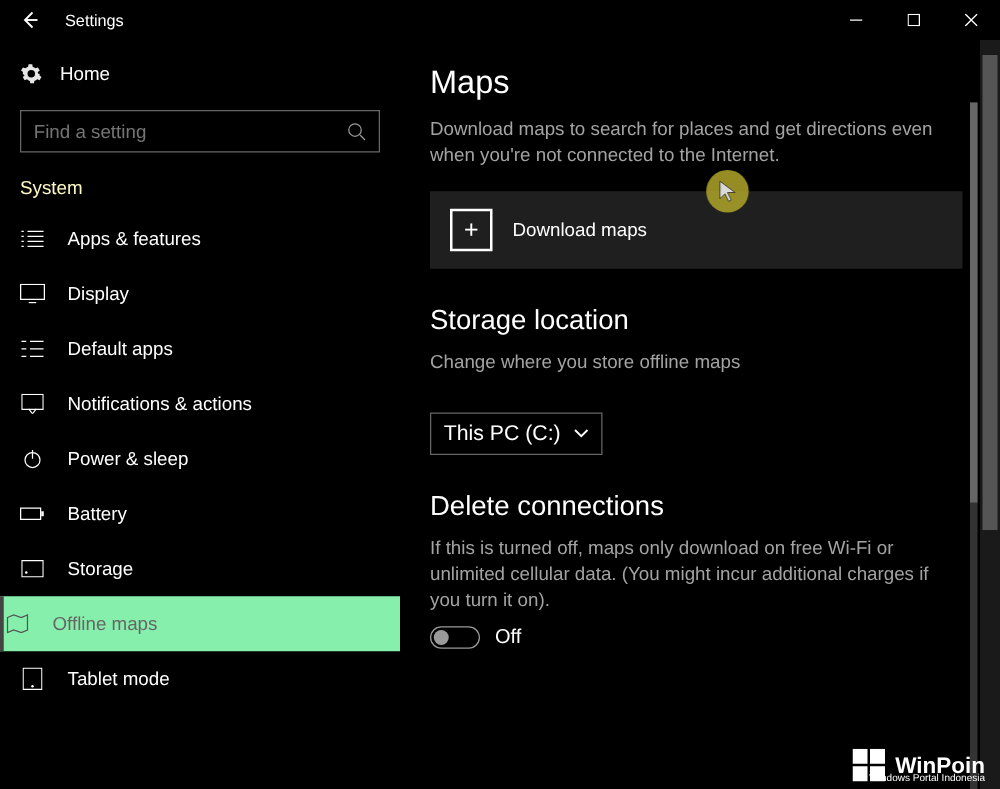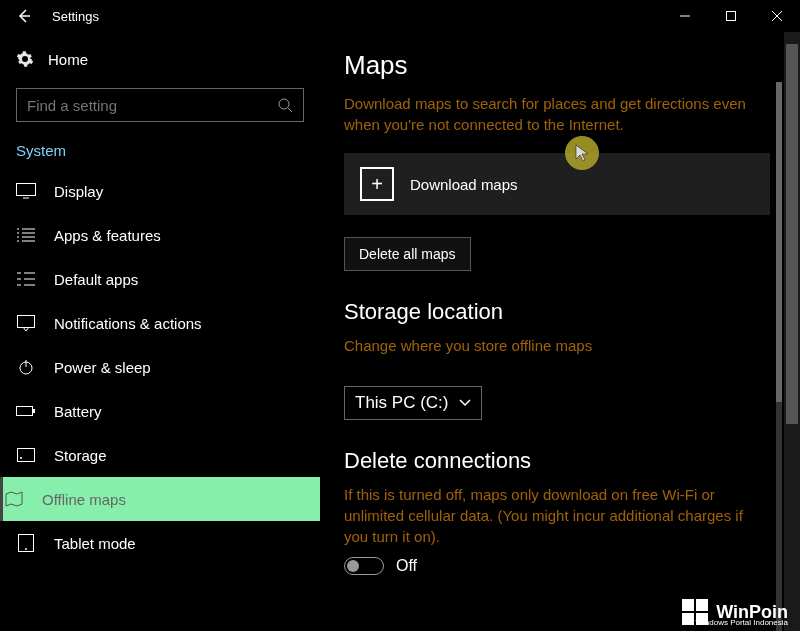--- a/index.html
+++ b/index.html
@@ -9,28 +9,28 @@
 .title { font-size: 13px; padding-left: 4px; color: #fff; }
 .win-controls { margin-left: auto; display: flex; }
 .win-btn { width: 46px; height: 32px; display: flex; align-items: center; justify-content: center; }
 .content-wrap { display: flex; height: calc(100% - 32px); }
 .sidebar { width: 320px; padding: 8px 0 0 0; overflow-y: auto; }
 .home-row { display: flex; align-items: center; padding: 10px 16px; gap: 14px; }
 .home-row svg { flex-shrink: 0; }
 .home-row span { font-size: 15px; }
 .search-box { margin: 10px 16px 14px 16px; border: 1px solid #666; height: 34px; display: flex; align-items: center; padding: 0 10px; }
 .search-box input { background: transparent; border: none; outline: none; color: #f97316; font-size: 15px; flex: 1; }
-.cat-label { color: #7dd3fc; font-size: 15px; padding: 6px 16px 10px 16px; }
+.cat-label { color: #fef9c3; font-size: 15px; padding: 6px 16px 10px 16px; }
 .nav-item { display: flex; align-items: center; padding: 12px 16px; gap: 18px; font-size: 15px; color: #fff; cursor: pointer; }
 .nav-item.selected { color: #666; border-left: 3px solid #444; padding-left: 1px; background: #86efac; }
 .nav-item .icon-slot { width: 20px; height: 20px; display: flex; align-items: center; justify-content: center; flex-shrink: 0; }
 .main { flex: 1; padding: 18px 30px 0 24px; overflow-y: auto; position: relative; }
 .main h1 { font-weight: 300; font-size: 26px; margin-bottom: 12px; }
 .main h2 { font-weight: 300; font-size: 22px; margin: 28px 0 10px 0; }
-.desc { font-size: 15px; color: #a16207; line-height: 1.4; margin-bottom: 18px; }
+.desc { font-size: 15px; color: #a3a3a3; line-height: 1.4; margin-bottom: 18px; }
 .dl-tile { background: #1f1f1f; padding: 14px 16px; display: flex; align-items: center; gap: 16px; margin-bottom: 22px; position: relative; }
 .dl-plus { width: 34px; height: 34px; border: 2px solid #fff; display: flex; align-items: center; justify-content: center; font-size: 20px; font-weight: 300; }
 .dl-tile span { font-size: 15px; }
 .delete-btn { border: 1px solid #555; background: #111; padding: 8px 14px; font-size: 14px; color: #fff; cursor: pointer; }
 .select-box { border: 1px solid #666; padding: 6px 10px; display: inline-flex; align-items: center; gap: 10px; margin-top: 6px; font-size: 17px; }
 .toggle-row { display: flex; align-items: flex-start; gap: 12px; margin-top: 10px; }
 .toggle { width: 40px; height: 18px; border: 1px solid #999; border-radius: 10px; position: relative; }
 .toggle::after { content: ""; position: absolute; left: 2px; top: 2px; width: 12px; height: 12px; border-radius: 50%; background: #999; }
 .scrollbar-outer { position: absolute; right: 0; top: 32px; bottom: 0; width: 16px; background: #1a1a1a; }
 .scrollbar-outer .thumb { position: absolute; left: 2px; right: 2px; top: 12px; height: 380px; background: #555; }
@@ -85,34 +85,34 @@
       <input placeholder="Find a setting" style="">
       <svg width="16" height="16" viewBox="0 0 16 16">
           <circle cx="7" cy="7" r="5" stroke="#999" fill="none" stroke-width="1"></circle>
           <path d="M11 11 L15 15" stroke="#999" stroke-width="1"></path>
         </svg>
     </div>
     <div class="cat-label">System</div>
 
     <div class="nav-item">
       <div class="icon-slot">
+          <svg width="18" height="14" viewBox="0 0 18 14">
+            <path d="M0 1h2M5 1h13M0 5h2M5 5h13M0 9h2M5 9h13M0 13h2M5 13h13" stroke="#fff"></path>
+          </svg>
+        </div>
+      <span>Apps &amp; features</span>
+    </div>
+    <div class="nav-item">
+      <div class="icon-slot">
           <svg width="20" height="16" viewBox="0 0 20 16">
             <rect x="0.5" y="0.5" width="19" height="12" stroke="#fff" fill="none"></rect>
             <path d="M7 15h6" stroke="#fff"></path>
           </svg>
         </div>
       <span>Display</span>
-    </div>
-    <div class="nav-item">
-      <div class="icon-slot">
-          <svg width="18" height="14" viewBox="0 0 18 14">
-            <path d="M0 1h2M5 1h13M0 5h2M5 5h13M0 9h2M5 9h13M0 13h2M5 13h13" stroke="#fff"></path>
-          </svg>
-        </div>
-      <span>Apps &amp; features</span>
     </div>
     <div class="nav-item">
       <div class="icon-slot">
           <svg width="18" height="14" viewBox="0 0 18 14">
             <path d="M0 1h4M7 1h11M0 7h4M7 7h11M0 13h4M7 13h11" stroke="#fff"></path>
           </svg>
         </div>
       <span>Default apps</span>
     </div>
     <div class="nav-item">
@@ -170,21 +170,20 @@
     </div>
   </div>
 
   <div class="main">
     <h1>Maps</h1>
     <p class="desc">Download maps to search for places and get directions even when you're not connected to the Internet.</p>
     <div class="dl-tile">
       <div class="dl-plus">+</div>
       <span>Download maps</span>
     </div>
-    <button class="delete-btn">Delete all maps</button>
 
     <h2>Storage location</h2>
     <p class="desc" style="margin-bottom:24px">Change where you store offline maps</p>
     <div class="select-box">
       <span>This PC (C:)</span>
       <svg width="12" height="8" viewBox="0 0 12 8">
           <path d="M1 1l5 5 5-5" stroke="#fff" fill="none" stroke-width="1.5"></path>
         </svg>
     </div>
 

